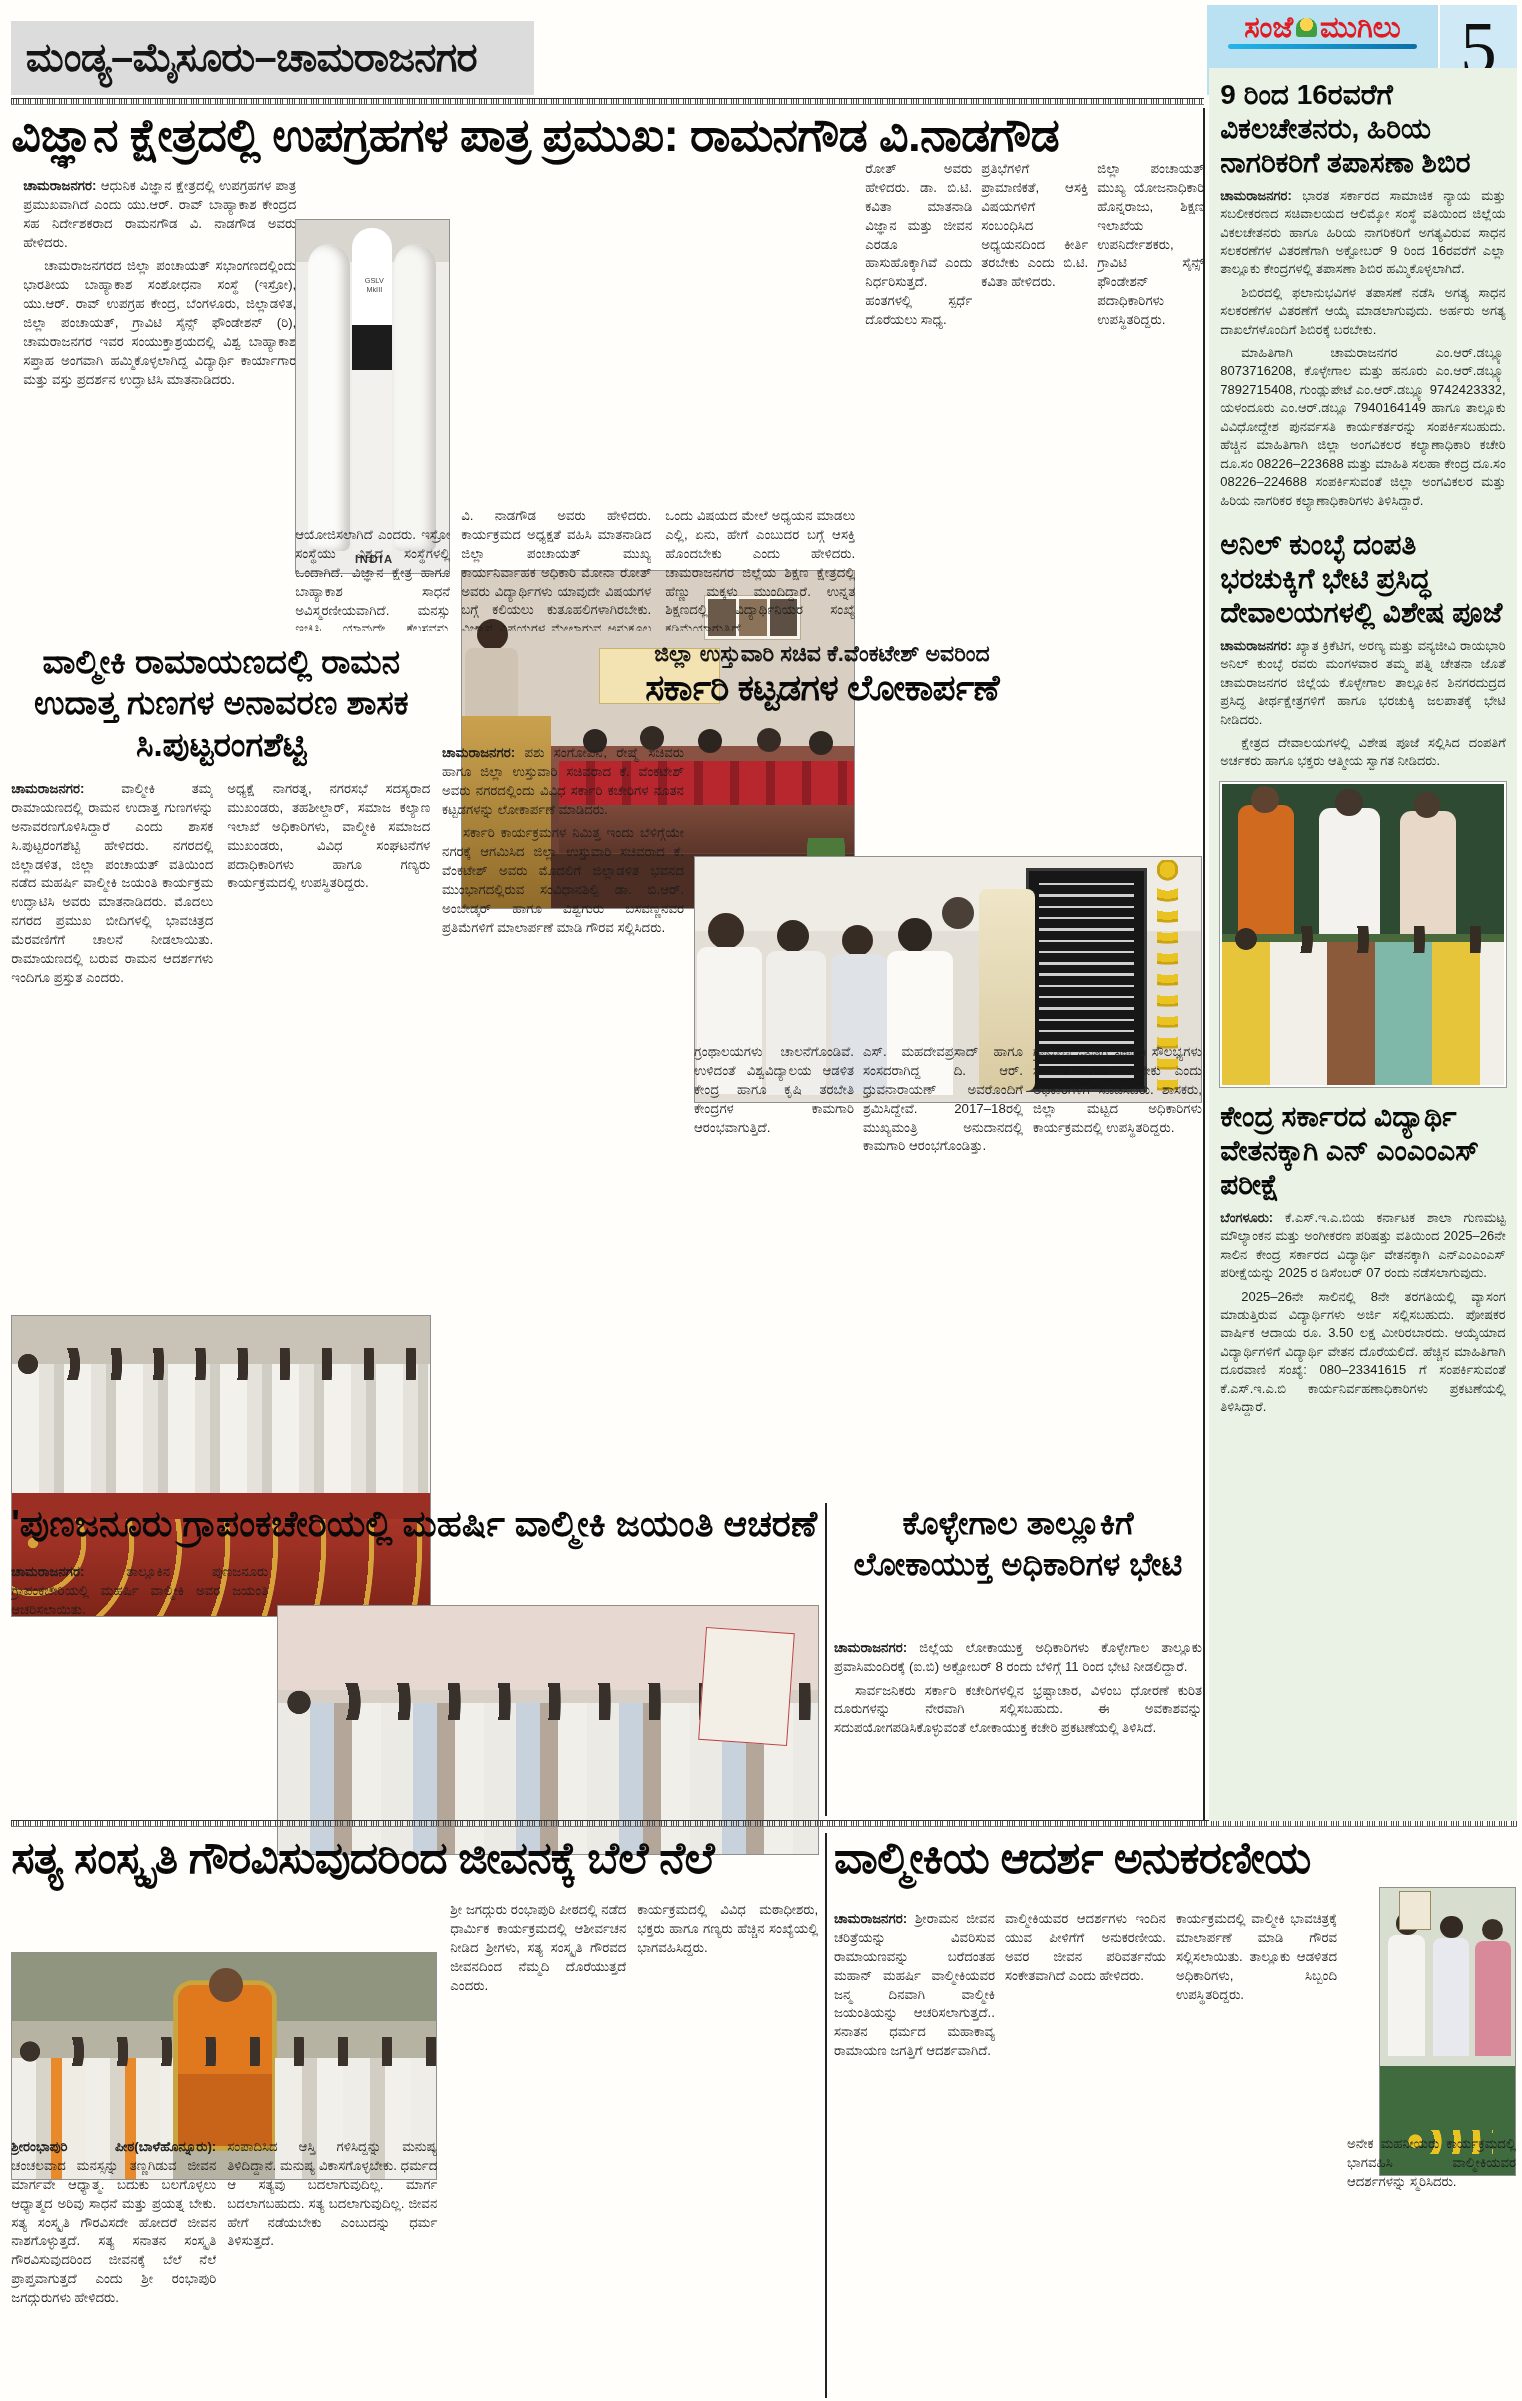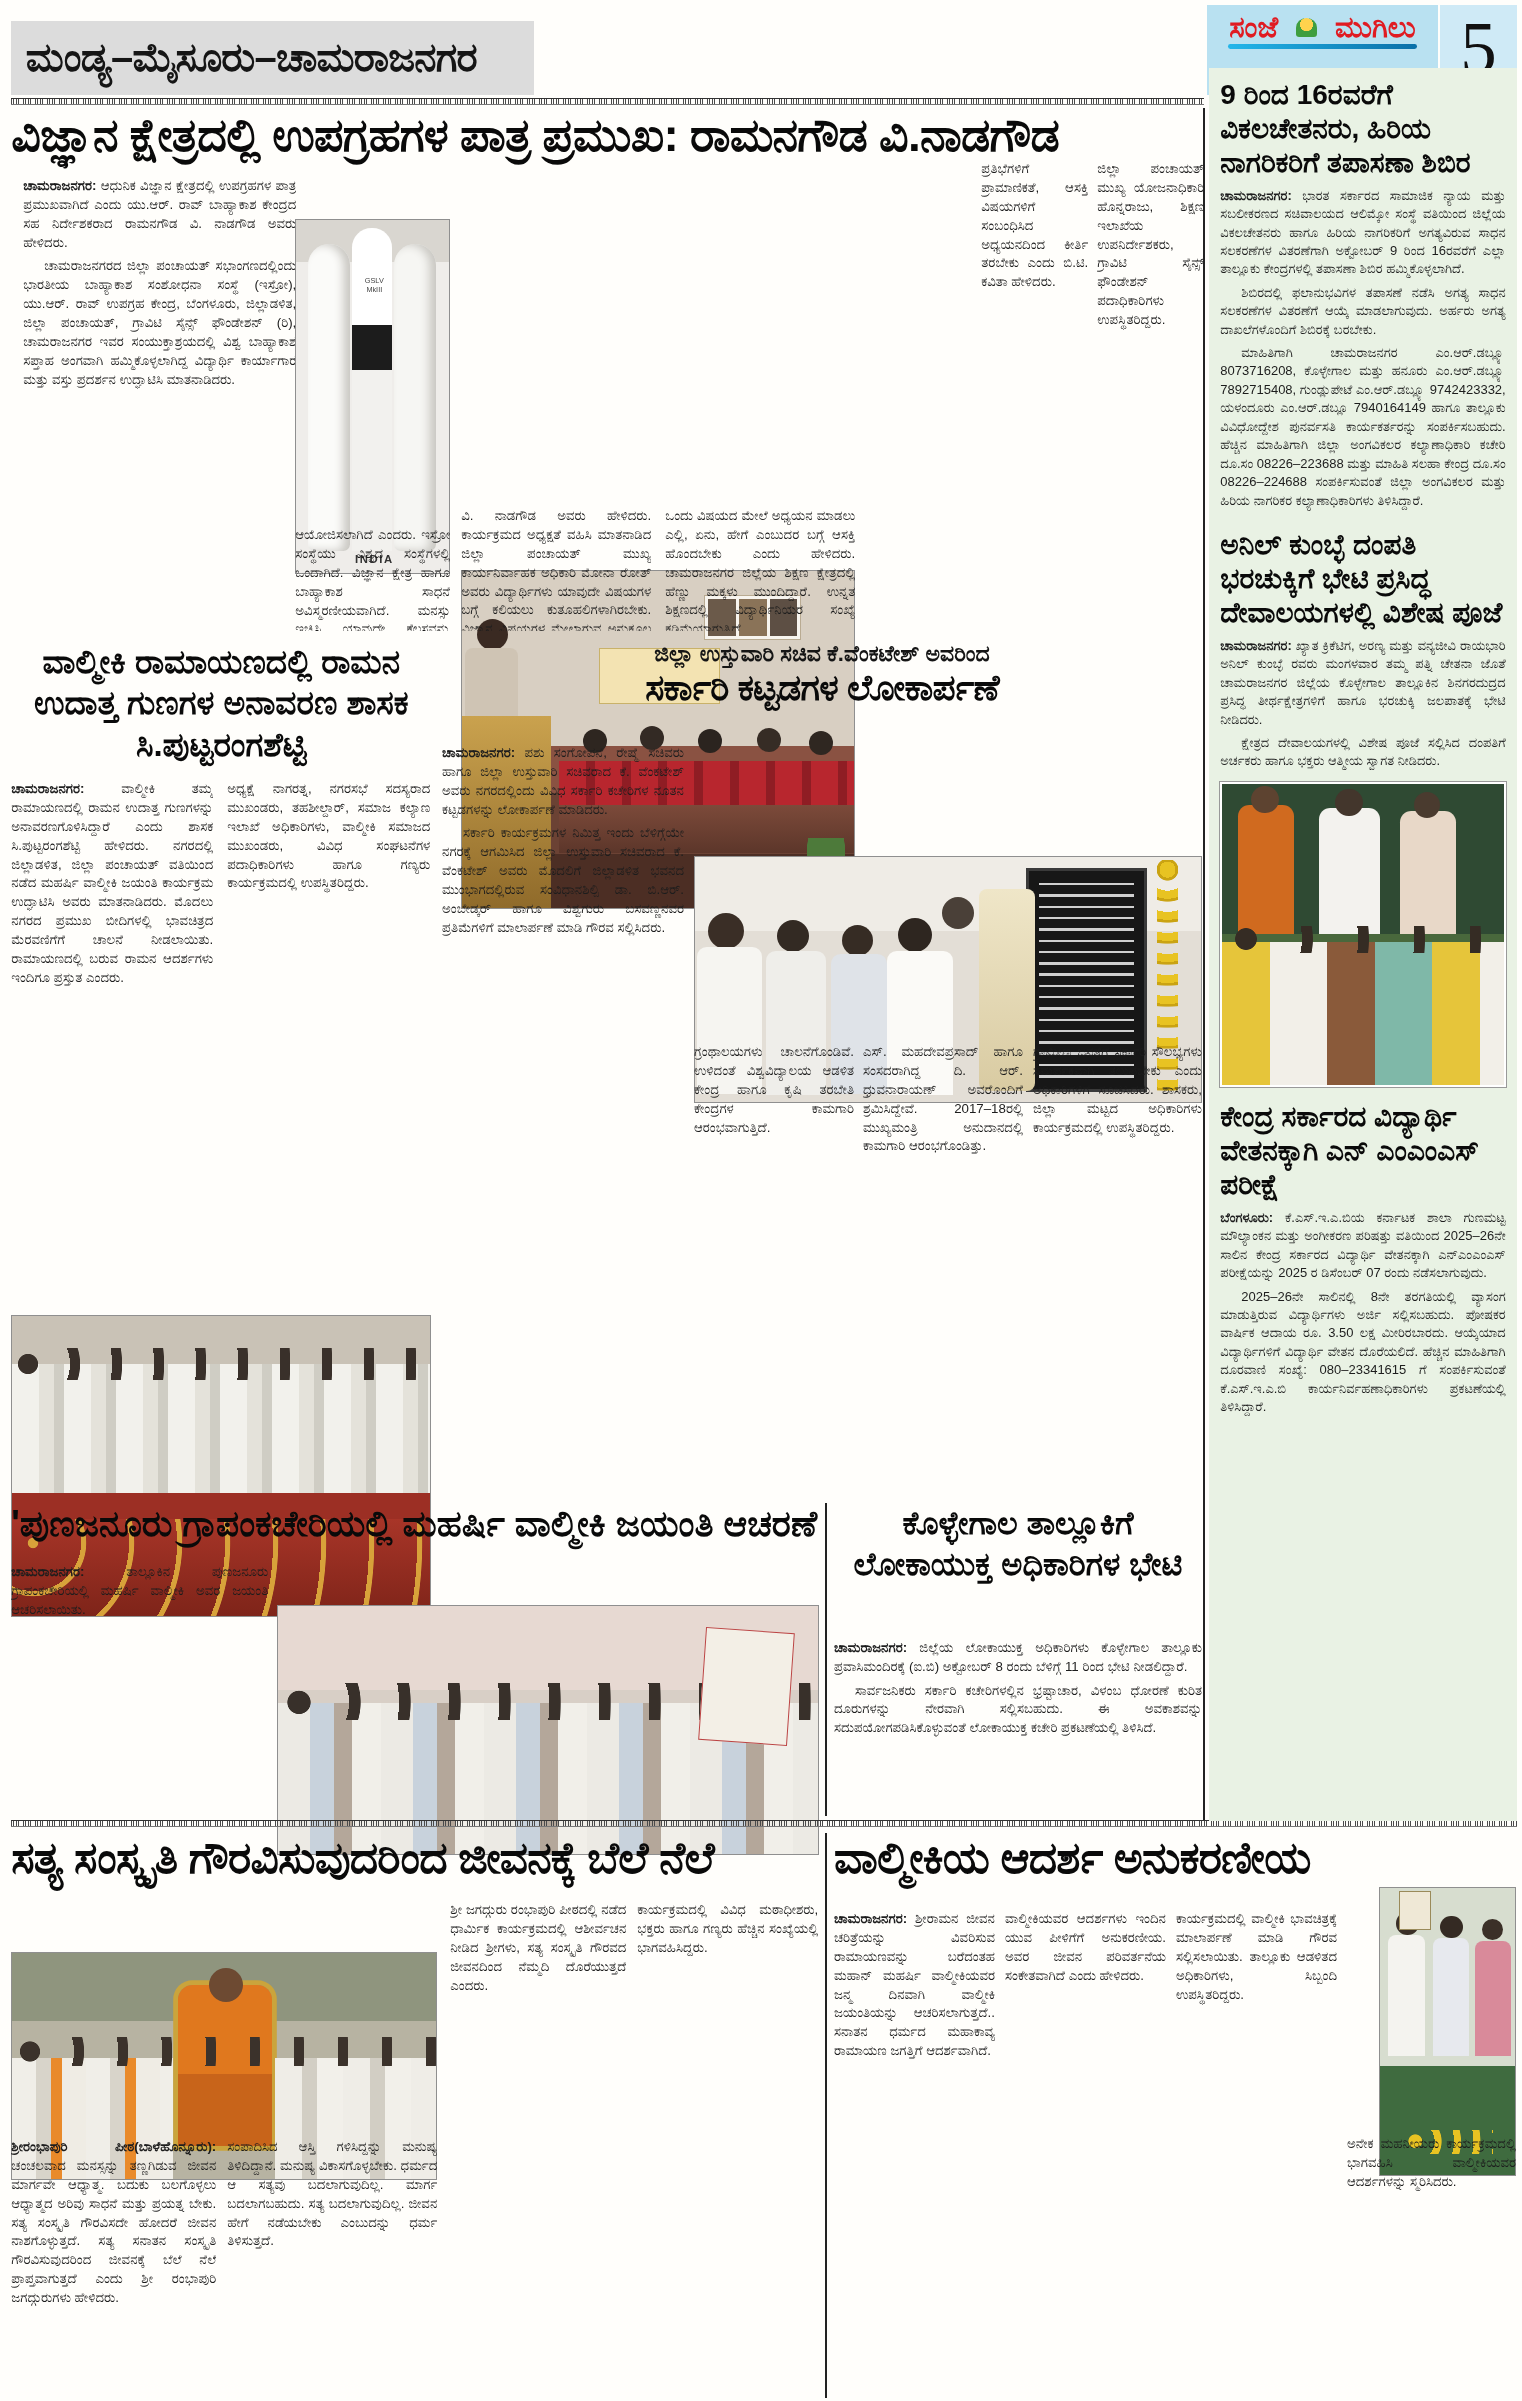--- a/index.html
+++ b/index.html
@@ -12,21 +12,21 @@
   .body-text{font-size:13.3px;line-height:1.42;text-align:justify;color:#1d1d1d;overflow:hidden;word-break:break-word}
   .body-text p{margin-bottom:4.8px;text-indent:21px}
   .body-text p.noindent{text-indent:0}
   .dl{font-weight:bold}
   .headline{font-weight:800;color:#0a0a0a}
   .photo{position:relative;overflow:hidden;border:0.8px solid #8f8f8f;background:#cfcabf}
   .fig{position:absolute}
   
   .region-box{left:11.3px;top:21px;width:523px;height:74px;background:#dcdcdc;display:flex;align-items:center;padding-left:14.5px;font-size:40px;font-weight:800;letter-spacing:-0.8px}
   .logo-box{left:1207px;top:4.8px;width:231px;height:90px;background:#b9e1f1;text-align:center}
-  .logo-line{margin-top:8px;font-size:29px;font-weight:800;color:#e01b22;line-height:1;display:flex;align-items:center;justify-content:center;gap:18px}
+  .logo-line{margin-top:8px;font-size:29px;font-weight:800;color:#e01b22;line-height:1;display:flex;align-items:center;justify-content:center;gap:3px}
   .logo-emblem{width:21px;height:19.4px;border-radius:50% 50% 3.2px 3.2px;background:radial-gradient(circle at 50% 35%,#ffd34d 0 40%,#3f9e3f 41% 100%);display:inline-block}
   .logo-rule{height:4.8px;width:82%;margin:2.4px auto 1.6px;border-radius:2.4px;background:linear-gradient(90deg,#23b6ea,#0a6fa8)}
   .logo-day{font-size:13.7px;font-weight:700;color:#222;margin-top:19px}
   .logo-date{font-size:13.7px;font-weight:700;color:#222}
   .pageno{left:1440px;top:4.8px;width:77px;height:90px;background:#cfeaf6;text-align:center;font-family:"Liberation Serif",serif;font-size:73px;line-height:87px;color:#111}
   
   .rail{left:1209px;top:68px;width:308px;height:1753px;background:#e9f2e4;padding:9.7px 11.3px;overflow:hidden}
   .rail .headline{font-size:28px;line-height:1.22;margin-bottom:6.5px}
   .rail .body-text{font-size:13px}
   .rail-photo{width:100%;height:305px;margin-top:6.5px;border:2.4px solid #fff;outline:0.8px solid #999}
@@ -95,20 +95,23 @@
       <div class="fig" style="left:295px;top:157px;width:24px;height:24px;border-radius:50%;background:#362c25"></div>
       <div class="fig" style="left:347px;top:160px;width:24px;height:24px;border-radius:50%;background:#2f2721"></div>
       <div class="fig" style="right:6.5px;bottom:4.8px;width:44px;height:65px;background:radial-gradient(ellipse at 50% 20%,#4d7a3a 0 60%,transparent 61%),linear-gradient(180deg,transparent 0 40%,#7a5a2a 40% 100%)"></div>
     </div>
     <div class="abs body-text" style="left:450px;top:399px;width:190px;height:124px">
       <p class="noindent">ವಿ. ನಾಡಗೌಡ ಅವರು ಹೇಳಿದರು. ಕಾರ್ಯಕ್ರಮದ ಅಧ್ಯಕ್ಷತೆ ವಹಿಸಿ ಮಾತನಾಡಿದ ಜಿಲ್ಲಾ ಪಂಚಾಯತ್ ಮುಖ್ಯ ಕಾರ್ಯನಿರ್ವಾಹಕ ಅಧಿಕಾರಿ ಮೋನಾ ರೋತ್ ಅವರು ವಿದ್ಯಾರ್ಥಿಗಳು ಯಾವುದೇ ವಿಷಯಗಳ ಬಗ್ಗೆ ಕಲಿಯಲು ಕುತೂಹಲಿಗಳಾಗಿರಬೇಕು. ವಿಜ್ಞಾನ ವಿಷಯಗಳ ಮೇಲಾಗುವ ಅನುಕೂಲ ಮತ್ತು ಅನಾನುಕೂಲಗಳ ಬಗ್ಗೆ ತಿಳಿಯಬೇಕು.</p>
     </div>
     <div class="abs body-text" style="left:654px;top:399px;width:190px;height:124px">
       <p class="noindent">ಒಂದು ವಿಷಯದ ಮೇಲೆ ಅಧ್ಯಯನ ಮಾಡಲು ಎಲ್ಲಿ, ಏನು, ಹೇಗೆ ಎಂಬುದರ ಬಗ್ಗೆ ಆಸಕ್ತಿ ಹೊಂದಬೇಕು ಎಂದು ಹೇಳಿದರು. ಚಾಮರಾಜನಗರ ಜಿಲ್ಲೆಯ ಶಿಕ್ಷಣ ಕ್ಷೇತ್ರದಲ್ಲಿ ಹೆಣ್ಣು ಮಕ್ಕಳು ಮುಂದಿದ್ದಾರೆ. ಉನ್ನತ ಶಿಕ್ಷಣದಲ್ಲಿ ವಿದ್ಯಾರ್ಥಿನಿಯರ ಸಂಖ್ಯೆ ಕಡಿಮೆಯಾಗುತ್ತಿದೆ.</p>
     </div>
+    <div class="abs body-text" style="left:854px;top:52px;width:107px;height:471px">
+      <p class="noindent">ರೋತ್ ಅವರು ಹೇಳಿದರು. ಡಾ. ಬಿ.ಟಿ. ಕವಿತಾ ಮಾತನಾಡಿ ವಿಜ್ಞಾನ ಮತ್ತು ಜೀವನ ಎರಡೂ ಹಾಸುಹೊಕ್ಕಾಗಿವೆ ಎಂದು ನಿರ್ಧರಿಸುತ್ತದೆ. ಹಂತಗಳಲ್ಲಿ ಸ್ಪರ್ಧೆ ದೊರೆಯಲು ಸಾಧ್ಯ.</p>
+    </div>
     <div class="abs body-text" style="left:970px;top:52px;width:107px;height:471px">
       <p class="noindent">ಪ್ರತಿಭೆಗಳಿಗೆ ಪ್ರಾಮಾಣಿಕತೆ, ಆಸಕ್ತಿ ವಿಷಯಗಳಿಗೆ ಸಂಬಂಧಿಸಿದ ಅಧ್ಯಯನದಿಂದ ಕೀರ್ತಿ ತರಬೇಕು ಎಂದು ಬಿ.ಟಿ. ಕವಿತಾ ಹೇಳಿದರು.</p>
     </div>
     <div class="abs body-text" style="left:1086px;top:52px;width:107px;height:471px">
       <p class="noindent">ಜಿಲ್ಲಾ ಪಂಚಾಯತ್ ಮುಖ್ಯ ಯೋಜನಾಧಿಕಾರಿ ಹೊನ್ನರಾಜು, ಶಿಕ್ಷಣ ಇಲಾಖೆಯ ಉಪನಿರ್ದೇಶಕರು, ಗ್ರಾವಿಟಿ ಸೈನ್ಸ್ ಫೌಂಡೇಶನ್ ಪದಾಧಿಕಾರಿಗಳು ಉಪಸ್ಥಿತರಿದ್ದರು.</p>
     </div>
   </section>
 
   <section class="abs" style="left:11.3px;top:641px;width:420px;height:854px">
     <h2 class="headline h-ram">ವಾಲ್ಮೀಕಿ ರಾಮಾಯಣದಲ್ಲಿ ರಾಮನ ಉದಾತ್ತ ಗುಣಗಳ ಅನಾವರಣ ಶಾಸಕ ಸಿ.ಪುಟ್ಟರಂಗಶೆಟ್ಟಿ</h2>

